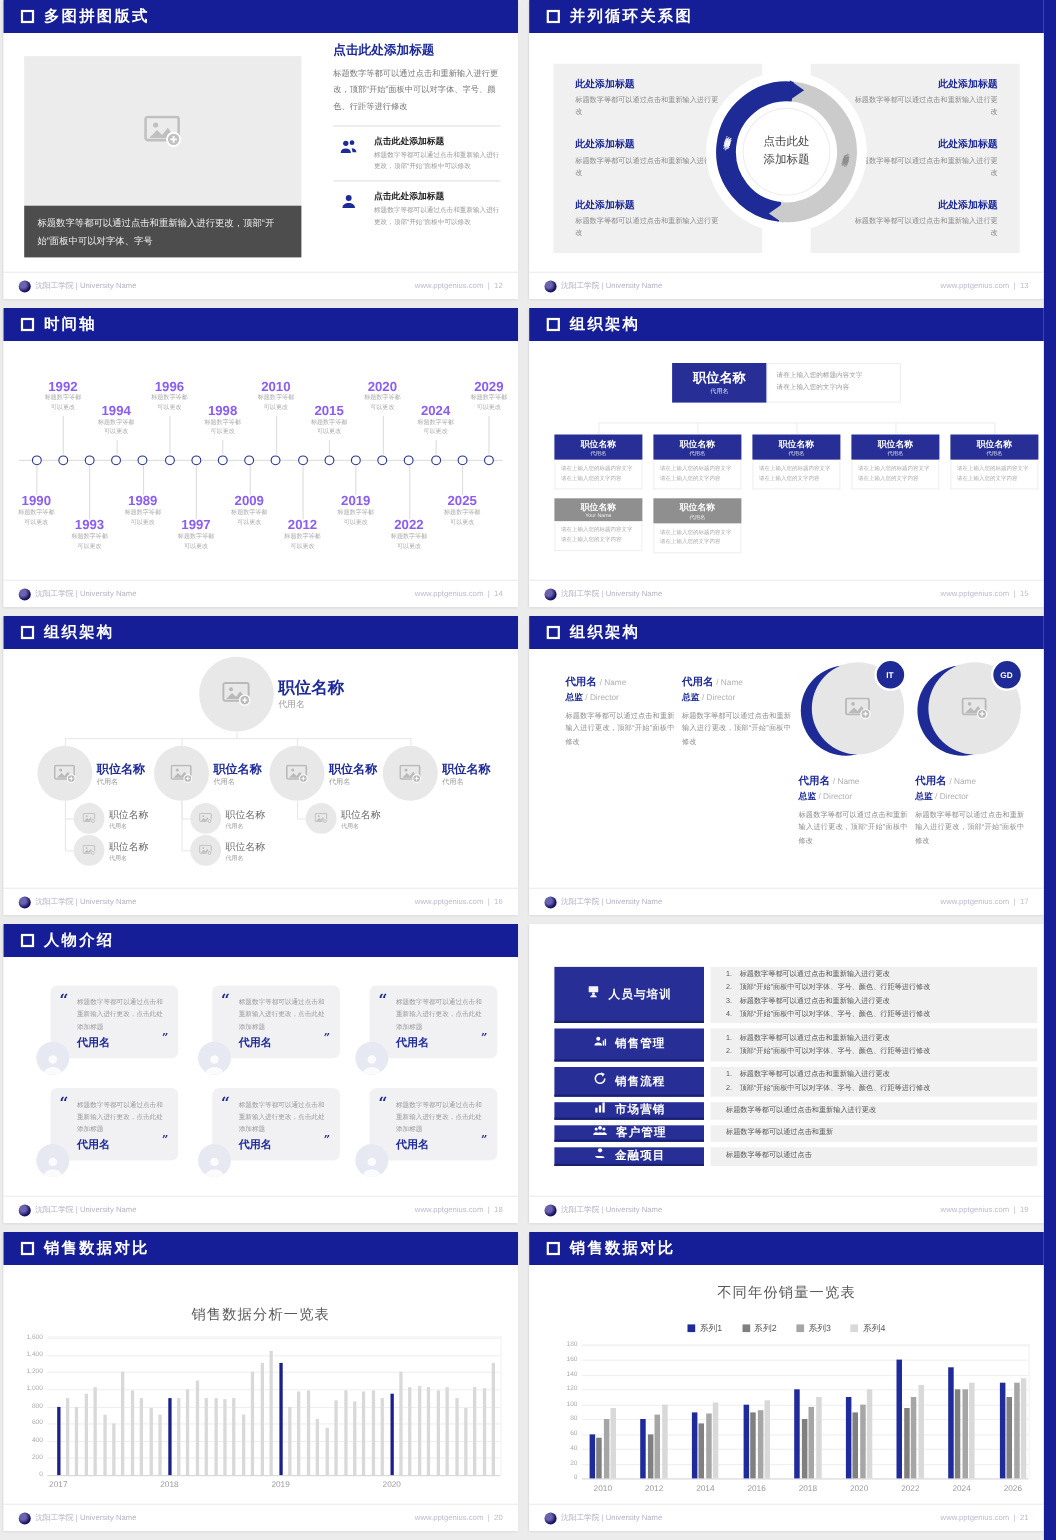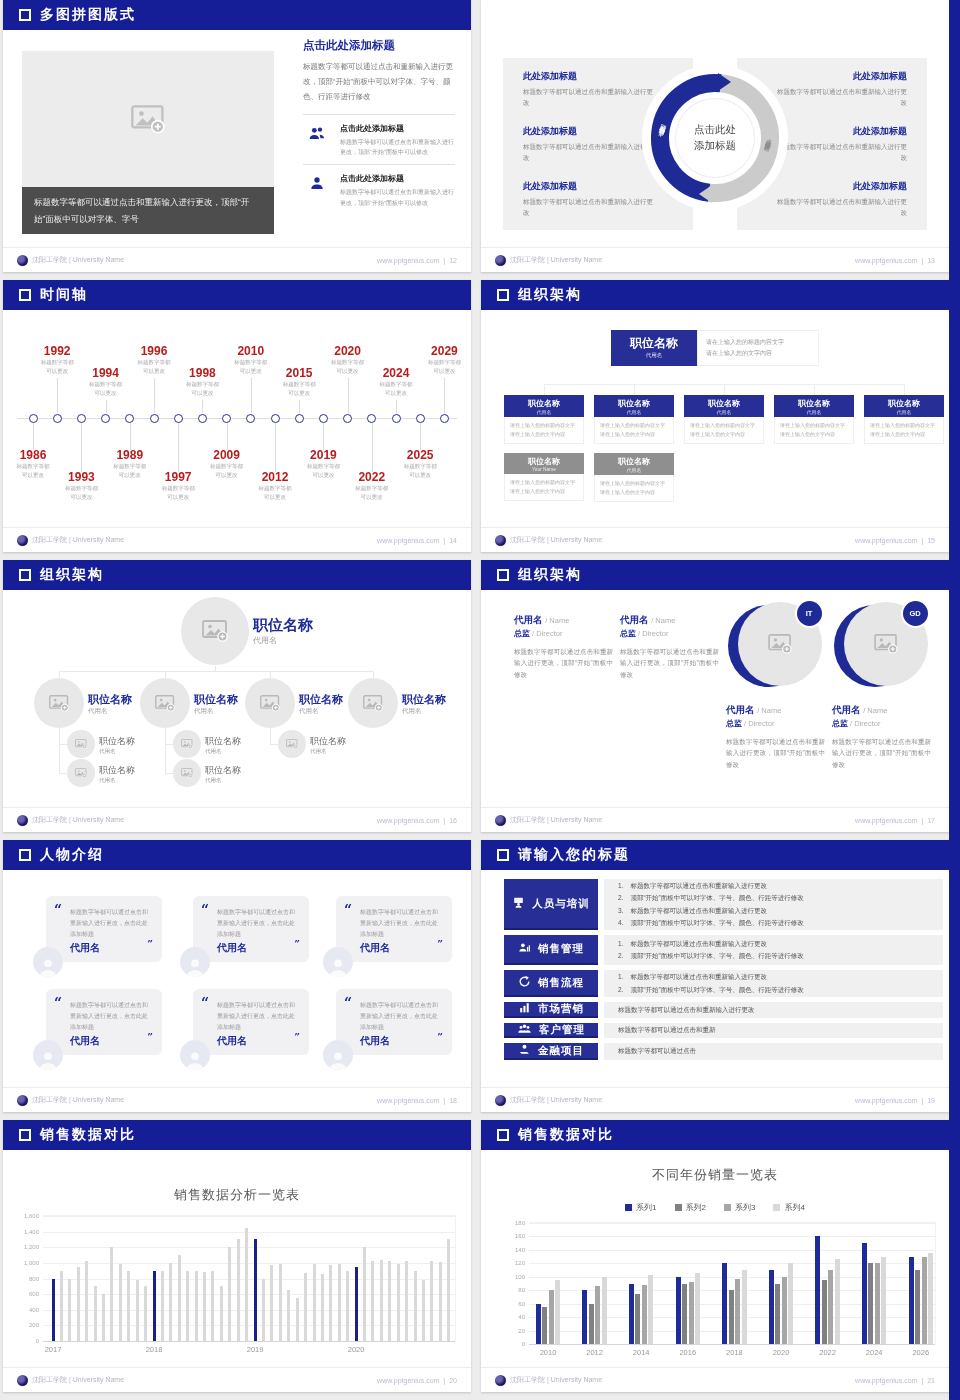--- a/index.html
+++ b/index.html
@@ -42,21 +42,21 @@
   .ah-b{position:absolute;bottom:-1px;right:52%;width:0;height:0;border-right:13px solid #cbcbcb;border-top:9px solid transparent;border-bottom:9px solid transparent;}
   .s2-center{position:absolute;inset:25px;background:#fff;border-radius:50%;box-shadow:0 0 0 1px #ededed;display:flex;align-items:center;justify-content:center;text-align:center;font-size:10.5px;color:#444;line-height:1.5;white-space:pre-line;}
   .arcl{position:absolute;font-size:6px;writing-mode:vertical-rl;white-space:nowrap;letter-spacing:1px;}
   .arcl.a-l{left:5px;top:50%;transform:translateY(-50%) rotate(196deg);color:#fff;}
   .arcl.a-r{right:5px;top:50%;transform:translateY(-50%) rotate(16deg);color:#8a8a8a;}
   
   .tl-axis{position:absolute;left:14px;right:14px;top:108px;height:1px;background:#ddd;}
   .tl-dot{position:absolute;width:7px;height:7px;border:1.6px solid #26319c;border-radius:50%;background:#fff;}
   .tl-conn{position:absolute;width:1px;background:#ddd;}
   .tl-lab{position:absolute;width:56px;text-align:center;}
-  .tl-lab .y{font-size:12px;font-weight:bold;color:#b91c1c;}
+  .tl-lab .y{font-size:12px;font-weight:bold;color:#8b5cf6;}
   .tl-lab .n{font-size:5.5px;color:#aaa;line-height:1.6;}
   
   .s4-top{position:absolute;left:0;right:0;top:20px;display:flex;justify-content:center;}
   .s4-bluebox{width:86px;background:#272f97;color:#fff;text-align:center;padding:5px 0 4px;}
   .s4-bluebox .a{font-size:12px;font-weight:bold;}
   .s4-bluebox .b{font-size:5.5px;opacity:.85;}
   .s4-descbox{width:104px;border:1px solid #eee;font-size:6px;color:#999;line-height:1.8;padding:6px 8px;background:#fff;}
   .s4-col{position:absolute;width:80px;}
   .s4-h{background:#272f97;color:#fff;text-align:center;padding:3px 0 2px;}
   .s4-h.gray{background:#8f8f8f;}
@@ -86,21 +86,21 @@
   .s6-tx{font-size:6.5px;color:#8d8d8d;line-height:1.75;text-align:justify;}
   
   .s7-card{position:absolute;width:116px;height:66px;background:#f1f1f4;border-radius:6px;}
   .s7-oq{position:absolute;left:8px;top:6px;color:#1e2a96;font-size:14px;font-weight:bold;font-family:"DejaVu Serif",serif;}
   .s7-cq{position:absolute;right:9px;top:42px;color:#1e2a96;font-size:10px;font-weight:bold;font-family:"DejaVu Serif",serif;}
   .s7-tx{position:absolute;left:24px;top:11px;width:82px;font-size:6px;color:#9a9a9a;line-height:1.8;}
   .s7-nm{position:absolute;left:24px;bottom:7px;font-size:10px;font-weight:bold;color:#1d2a9a;}
   .s7-av{position:absolute;left:-13px;bottom:-15px;width:30px;height:30px;border-radius:50%;background:#e7e9f2;display:flex;align-items:flex-end;justify-content:center;overflow:hidden;}
   
   .s8-row{position:absolute;left:23px;right:6px;display:flex;}
-  .s8-btn{width:94px;flex:none;background:#272f97;color:#fff;display:flex;align-items:center;justify-content:center;gap:7px;border-bottom:2px solid #1a2070;}
+  .s8-btn{width:136px;flex:none;background:#272f97;color:#fff;display:flex;align-items:center;justify-content:center;gap:7px;border-bottom:2px solid #1a2070;}
   .s8-btn .lb{font-size:10.5px;font-weight:bold;letter-spacing:1px;}
   .s8-pan{flex:1;margin-left:6px;background:#f0f0f0;padding:2px 14px;box-sizing:border-box;display:flex;flex-direction:column;justify-content:center;}
   .s8-ln{font-size:6.5px;color:#555;line-height:1.9;display:flex;gap:7px;}
   .s8-ln .no{color:#555;}
   
   .ch-title{position:absolute;left:0;right:0;text-align:center;font-size:13px;color:#595959;letter-spacing:1px;}
   .plot{position:absolute;border:1px solid #f2f2f2;border-left:none;border-bottom:none;}
   .gl{position:absolute;left:0;right:0;height:1px;background:#efefef;}
   .gl.base{background:#d5d5d5;}
   .ytick{position:absolute;right:100%;margin-right:4px;font-size:6px;color:#ababab;transform:translateY(-50%);white-space:nowrap;}
@@ -172,20 +172,24 @@
           </span>
         <span class="rgt">
             <span>www.pptgenius.com</span>
             <span>|</span>
             <span>12</span>
           </span>
       </div>
     </div>
 
     <div class="slide">
+      <div class="shead">
+          <span class="sq"></span>
+          <span class="t">并列循环关系图</span>
+        </div>
       <div class="sbody" id="s2body">
           <div class="s2-panel l">
             <div class="s2-it">
               <div class="h">此处添加标题</div>
               <div class="p" style="width: 130px;">标题数字等都可以通过点击和重新输入进行更改</div>
             </div>
             <div class="s2-it">
               <div class="h">此处添加标题</div>
               <div class="p" style="width: 130px;">标题数字等都可以通过点击和重新输入进行更改</div>
             </div>
@@ -235,21 +239,21 @@
     <div class="slide">
       <div class="shead">
           <span class="sq"></span>
           <span class="t">时间轴</span>
         </div>
       <div class="sbody" id="s3body">
           <div class="tl-axis"></div>
           <div class="tl-dot" style="left: 25.5px; top: 103.5px;"></div>
           <div class="tl-conn" style="left: 30px; top: 113px; height: 27px;"></div>
           <div class="tl-lab" style="left: 2px; top: 138px;">
-            <div class="y">1986</div>
+            <div class="y">1990</div>
             <div class="n">标题数字等都</div>
             <div class="n">可以更改</div>
           </div>
           <div class="tl-dot" style="left: 49.7px; top: 103.5px;"></div>
           <div class="tl-conn" style="left: 54.2px; top: 68px; height: 35px;"></div>
           <div class="tl-lab" style="left: 26.2px; top: 34px;">
             <div class="y">1992</div>
             <div class="n">标题数字等都</div>
             <div class="n">可以更改</div>
           </div>
@@ -803,24 +807,20 @@
           </span>
         <span class="rgt">
             <span>www.pptgenius.com</span>
             <span>|</span>
             <span>18</span>
           </span>
       </div>
     </div>
 
     <div class="slide">
-      <div class="shead">
-          <span class="sq"></span>
-          <span class="t">请输入您的标题</span>
-        </div>
       <div class="sbody" id="s8body">
           <div class="s8-row" style="top: 9px; height: 51px;">
             <div class="s8-btn">
               <span><svg width="13" height="13" viewBox="0 0 24 24" fill="#fff">
                   <rect x="4" y="3" width="16" height="10" rx="1" opacity=".95"></rect>
                   <circle cx="12" cy="15.5" r="2.4"></circle>
                   <path d="M6.5 21.5c0-2.6 2.5-4 5.5-4s5.5 1.4 5.5 4z"></path>
                 </svg></span>
               <span class="lb">人员与培训</span>
             </div>

